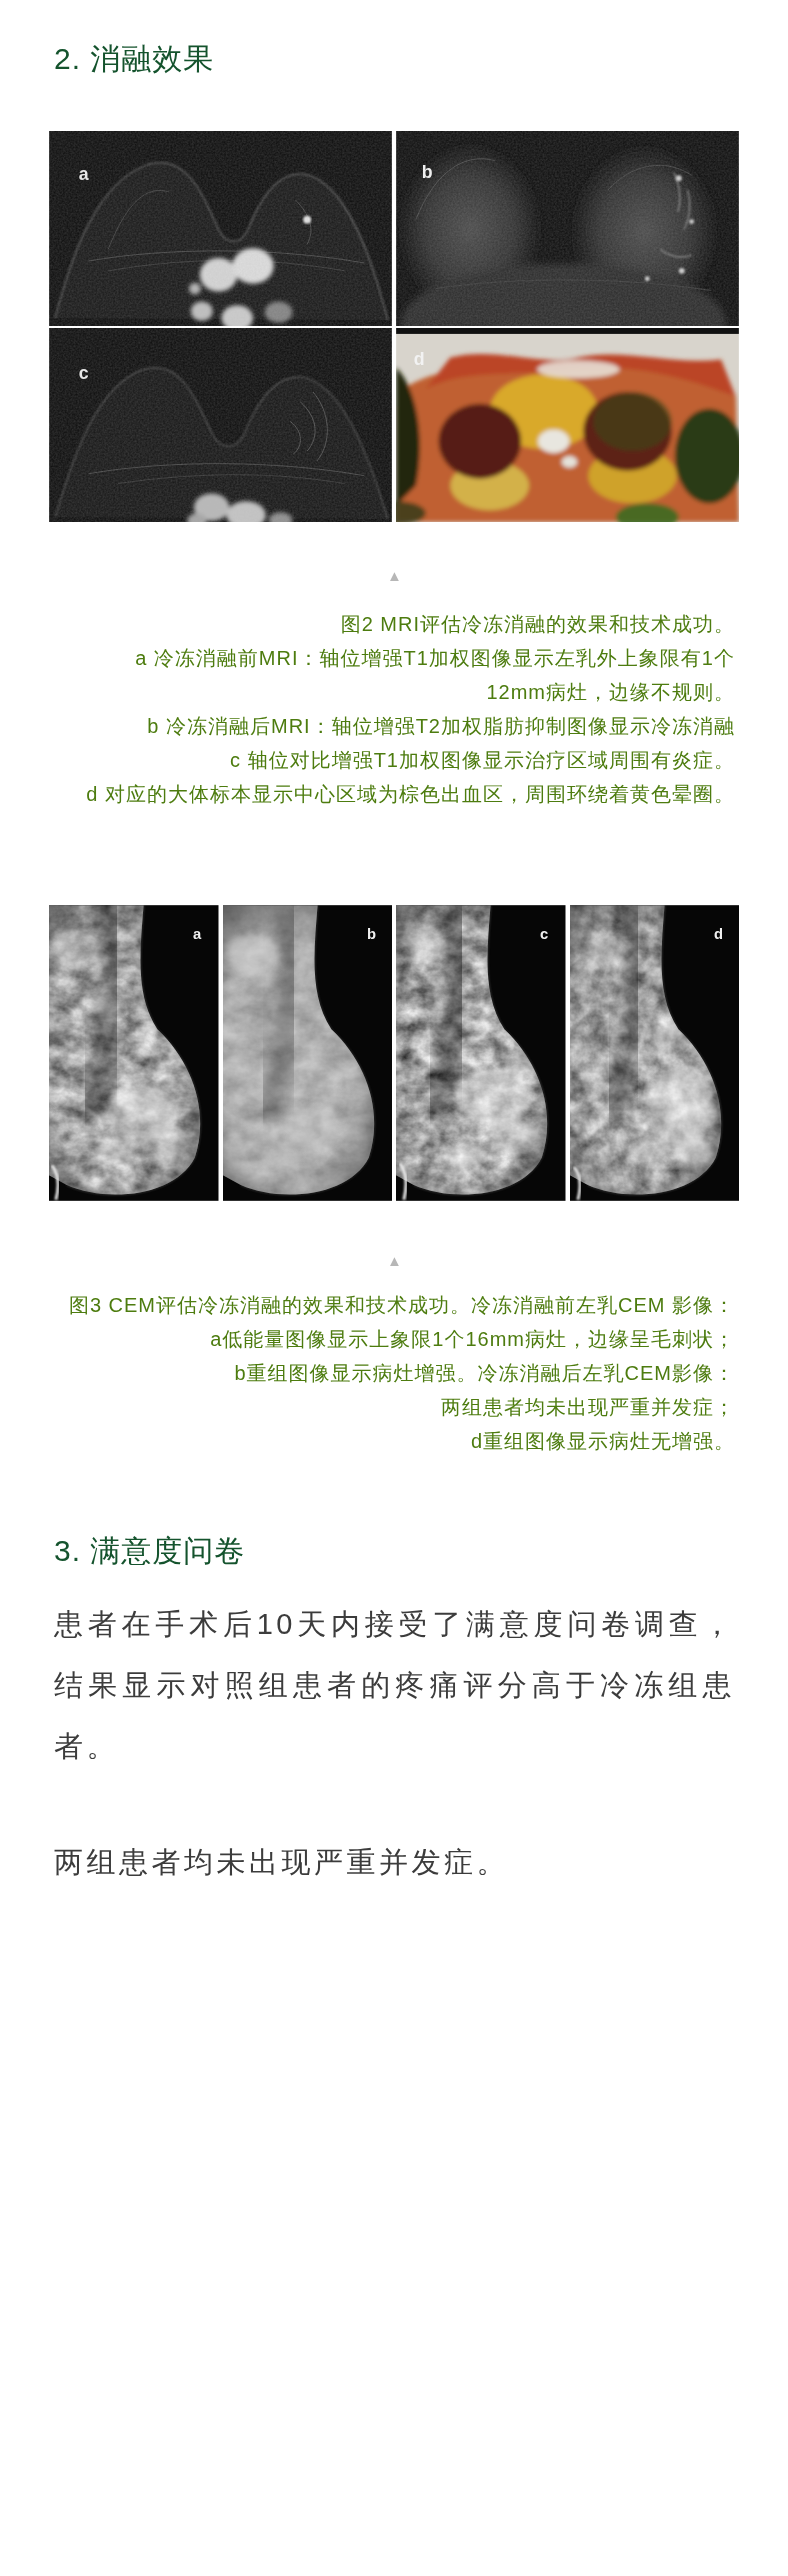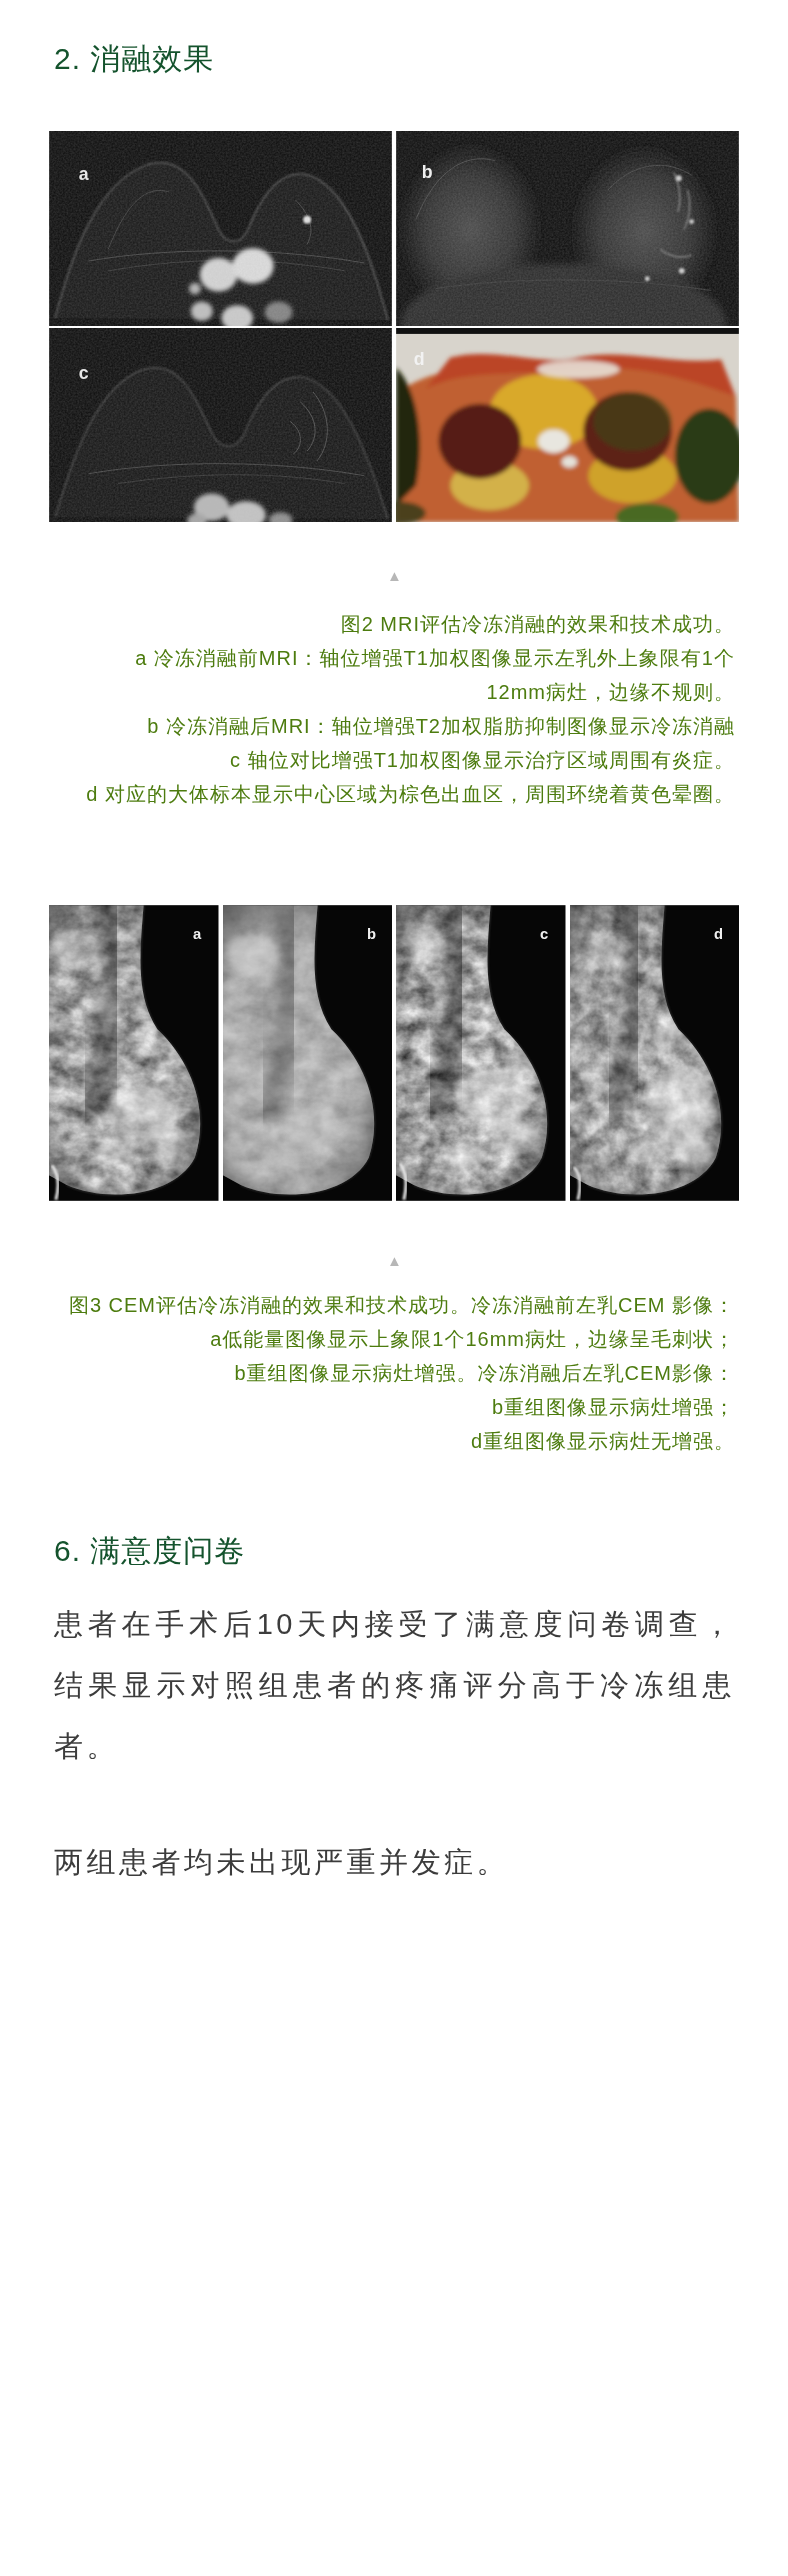--- a/index.html
+++ b/index.html
@@ -340,25 +340,25 @@
       <text class="panel-label" x="146" y="34" font-size="15" fill="#f0f0f0">d</text>
     </svg>
   </div>
 
   <div class="tri second">▲</div>
 
   <div class="caption second">
     <div>图3 CEM评估冷冻消融的效果和技术成功。冷冻消融前左乳CEM 影像：</div>
     <div>a低能量图像显示上象限1个16mm病灶，边缘呈毛刺状；</div>
     <div>b重组图像显示病灶增强。冷冻消融后左乳CEM影像：</div>
-    <div>b重组图像显示病灶增强；</div>
+    <div>两组患者均未出现严重并发症；</div>
     <div>d重组图像显示病灶无增强。</div>
   </div>
 
-  <h2 class="sec later">6. 满意度问卷</h2>
+  <h2 class="sec later">3. 满意度问卷</h2>
 
   <p class="body">患者在手术后10天内接受了满意度问卷调查，结果显示对照组患者的疼痛评分高于冷冻组患者。</p>
 
 
   <p class="body last">两组患者均未出现严重并发症。</p>
 
 </article>
 
 
 </body></html>

